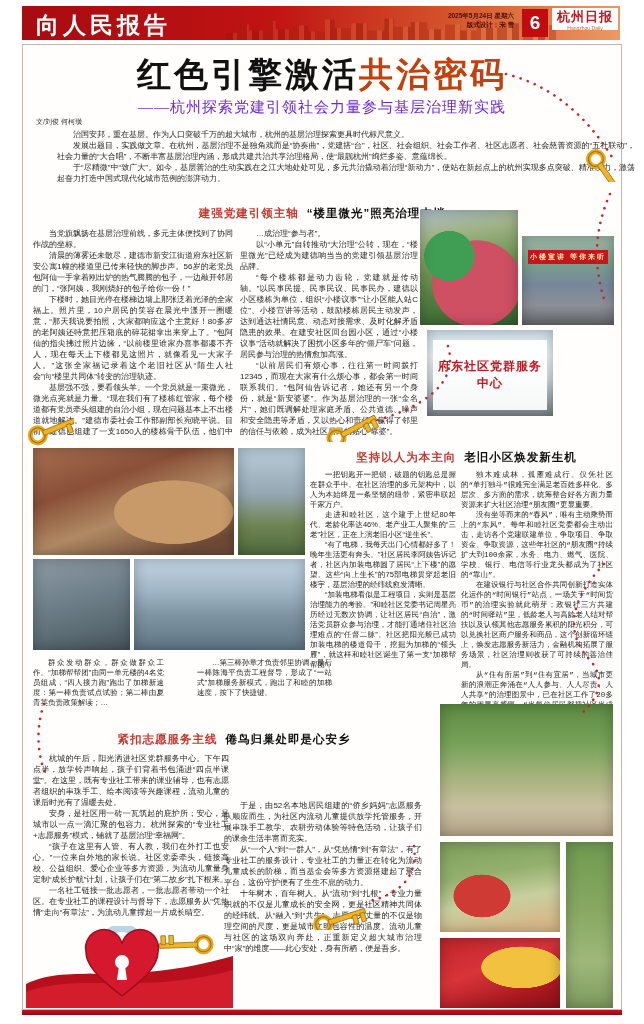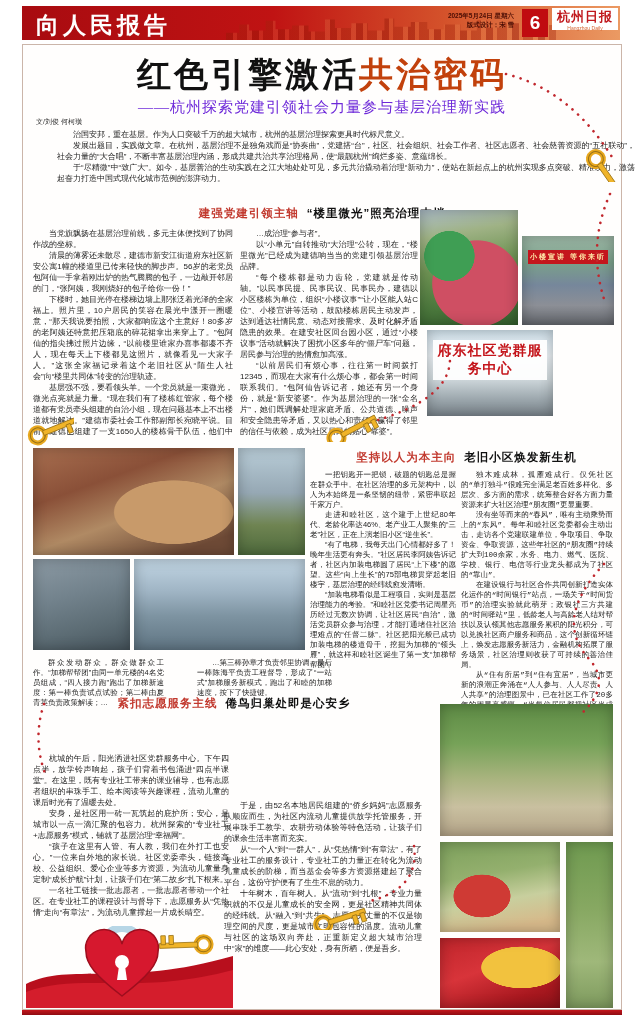--- a/index.html
+++ b/index.html
@@ -50,21 +50,21 @@
   .ph-building{background:linear-gradient(180deg,#c2d6e4 0%,#9fb4c4 36%,#7e94a2 62%,#5f7482 100%);}
   .ph-children{background:linear-gradient(180deg,#5d8a44 0%,#76a258 30%,#a8b37e 56%,#c9c0a0 78%,#b4a488 100%);}
   .ph-activity{background:radial-gradient(24% 24% at 35% 60%,#cf3a34 0 98%,rgba(0,0,0,0) 100%),
                linear-gradient(170deg,#7da05c 0%,#94b06e 36%,#c8cf9e 62%,#d7b98a 88%);}
   .ph-garden{background:linear-gradient(180deg,#6f9a50 0%,#87a862 40%,#9fb87a 72%,#7e9a5e 100%);}
   .ph-redvol{background:radial-gradient(34% 30% at 68% 42%,#f2c23e 0 98%,rgba(0,0,0,0) 100%),
              linear-gradient(160deg,#c0252b 0%,#d8343a 42%,#a8181f 78%,#8c1118 100%);}
   .ph .banner-strip{position:absolute;top:16%;left:7%;right:7%;background:#c4161c;color:#ffe9a8;
                     font-size:7px;font-weight:bold;text-align:center;padding:2px 0;letter-spacing:2px;}
   .ph .sign{position:absolute;top:12%;left:5%;right:5%;background:rgba(255,255,255,.93);color:#c4161c;
-            font-size:14px;font-weight:bold;text-align:center;padding:2px 0;letter-spacing:1px;}
+            font-size:12px;font-weight:bold;text-align:center;padding:18px 0;letter-spacing:1px;}
   
   .deco{position:absolute;pointer-events:none;}
   .dots{fill:none;stroke:#c1272d;stroke-width:2.6;stroke-dasharray:0.1 7.5;stroke-linecap:round;}
 </style>
 </head>
 <body>
 
 <div class="sheet">
 
   <svg width="0" height="0" style="position:absolute">
@@ -153,21 +153,21 @@
       <p>在建设银行与社区合作共同创新打造实体化运作的“时间银行”站点，一场关于“时间货币”的治理实验就此萌芽；政银社三方共建的“时间驿站”里，低龄老人与高龄老人结对帮扶以及认领其他志愿服务累积的阳光积分，可以兑换社区商户服务和商品，这个创新循环链上，焕发志愿服务新活力，金融机构拓展了服务场景，社区治理则收获了可持续的善治佳局。</p>
       <p>从“住有所居”到“住有宜居”，当城市更新的浪潮正奔涌在“人人参与、人人尽责、人人共享”的治理图景中，已在社区工作了20多年的周星亮感慨，“当每位居民都把社区当成自己家，治理就有了温度，老旧小区就焕发出生生不息的活力。”</p>
     </div>
   <div class="txt small" style="left:33px;top:658px;width:131px;height:86px;">
       <p>群众发动群众，群众做群众工作。“加梯帮帮团”由同一单元楼的4名党员组成，“四人接力跑”跑出了加梯新速度：第一棒负责试点试验；第二棒由夏青英负责政策解读；…</p>
     </div>
   <div class="txt small" style="left:170px;top:658px;width:135px;height:86px;margin-left:27px;">
       <p>…第三棒孙章才负责邻里协调；最后一棒陈海平负责工程督导，形成了“一站式”加梯服务新模式，跑出了和睦的加梯速度，按下了快捷键。</p>
     </div>
 
-  <div class="sec-head" style="left:33px;top:696px;width:402px;">
+  <div class="sec-head" style="left:33px;top:732px;width:402px;">
     <span class="r">紧扣志愿服务主线</span><span class="b">倦鸟归巢处即是心安乡</span>
   </div>
   <div class="txt" style="left:33px;top:753px;width:196px;height:172px;">
       <p>杭城的午后，阳光洒进社区党群服务中心。下午四点半，放学铃声响起，孩子们背着书包涌进“四点半课堂”。在这里，既有专业社工带来的课业辅导，也有志愿者组织的串珠手工、绘本阅读等兴趣课程，流动儿童的课后时光有了温暖去处。</p>
       <p>安身，是社区用一砖一瓦筑起的庇护所；安心，是城市以一点一滴汇聚的包容力。杭州探索的“专业社工+志愿服务”模式，铺就了基层治理“幸福网”。</p>
       <p>“孩子在这里有人管、有人教，我们在外打工也安心。”一位来自外地的家长说。社区党委牵头，链接高校、公益组织、爱心企业等多方资源，为流动儿童量身定制“成长护航”计划，让孩子们在“第二故乡”扎下根来。</p>
       <p>一名社工链接一批志愿者，一批志愿者带动一个社区。在专业社工的课程设计与督导下，志愿服务从“凭热情”走向“有章法”，为流动儿童撑起一片成长晴空。</p>
     </div>
   <div class="txt" style="left:224px;top:753px;width:198px;height:250px;margin-top:47px;">
       <p>于是，由52名本地居民组建的“侨乡妈妈”志愿服务队顺应而生，为社区内流动儿童提供放学托管服务，开展串珠手工教学、农耕劳动体验等特色活动，让孩子们的课余生活丰富而充实。</p>

